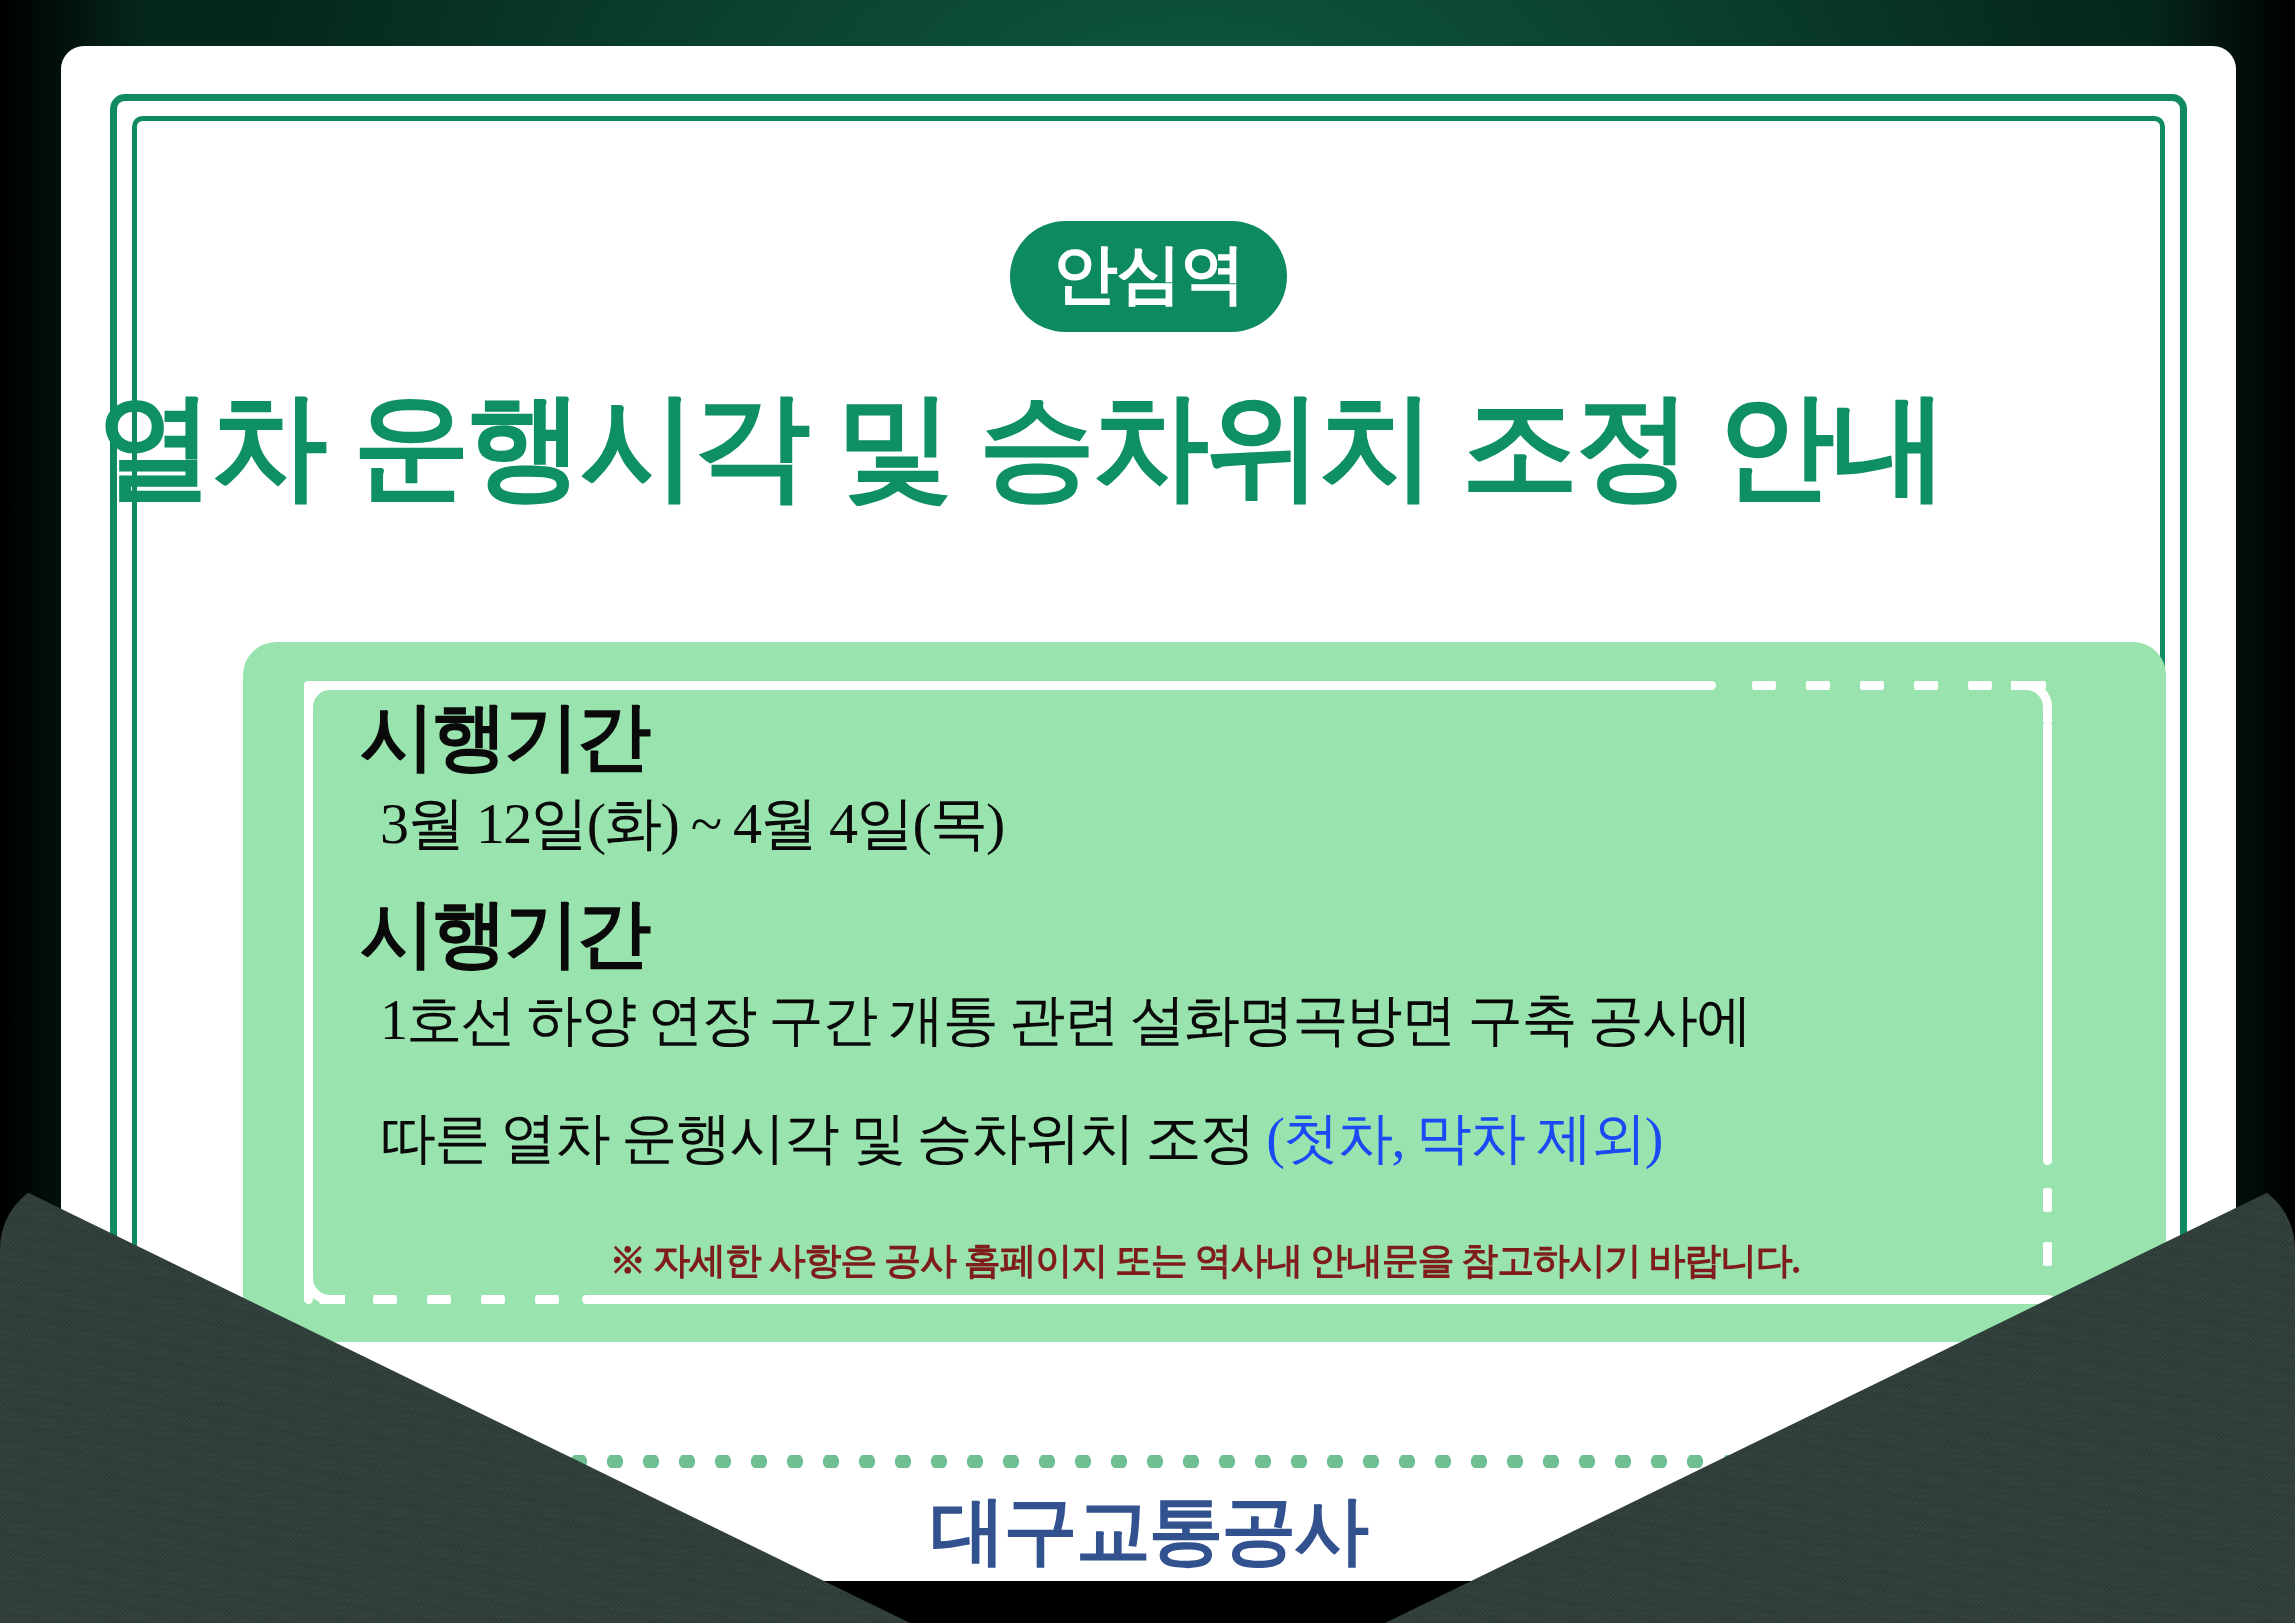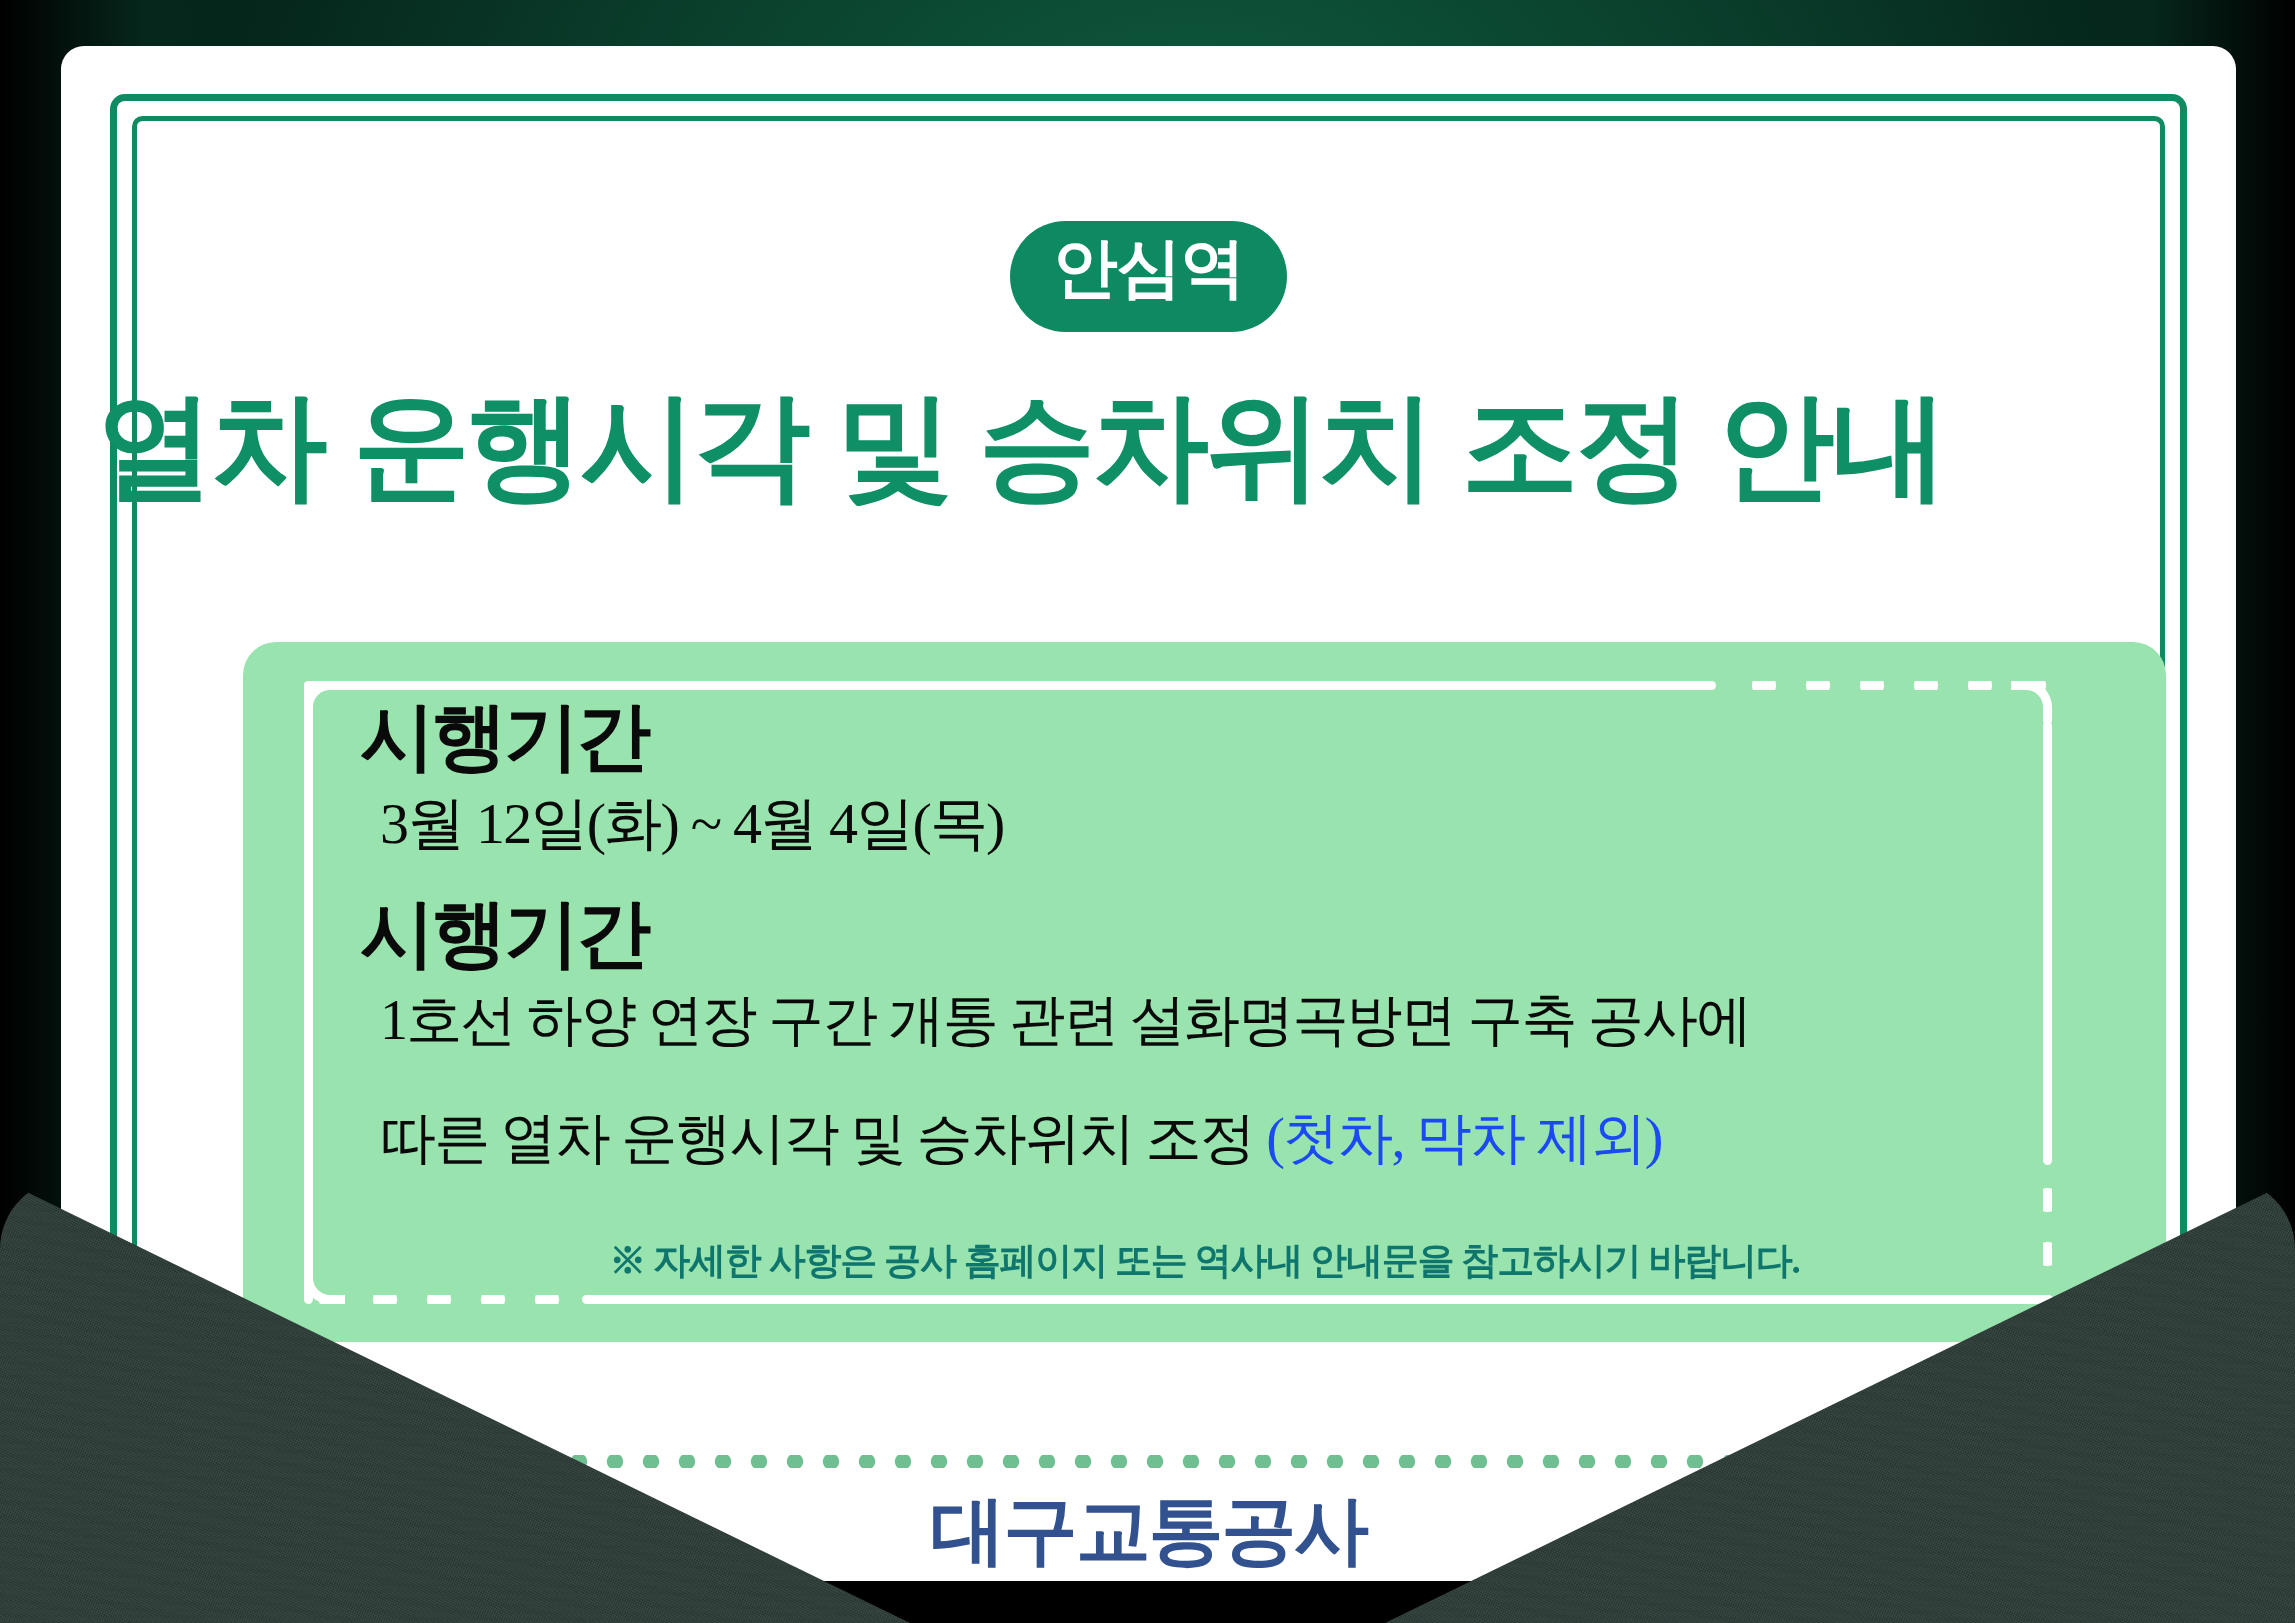--- a/index.html
+++ b/index.html
@@ -56,21 +56,21 @@
     border: 5.3px solid #0f8a63;
     border-bottom: none;
     border-radius: 10.5px 10.5px 0 0;
     pointer-events: none;
   }
 
   
   .badge-row {
     position: absolute;
     top: 175px; left: 0; right: 0;
-    display: flex; justify-content: center; font-family: Liberation Mono, monospace;
+    display: flex; justify-content: center;
   }
   .badge {
     background: #0e8a62;
     color: #ffffff;
     border-radius: 583px;
     padding: 20px 43px 26px;
     font-size: 61px;
     font-weight: 700;
     letter-spacing: -1.2px;
     line-height: 1;
@@ -189,21 +189,21 @@
     white-space: nowrap;
     margin-top: 48px;
   }
   .body-line.first { margin-top: 10.5px; }
   .blue { color: #1a49f5; }
 
   .footnote {
     position: absolute;
     left: 0; right: 0; top: 594px;
     text-align: center;
-    color: #0f766e;
+    color: #7f1d1d;
     font-size: 37px;
     font-weight: 700;
     letter-spacing: -1.2px;
     white-space: nowrap;
   }
 
   
   .bottom-dots {
     position: absolute;
     left: 140px; right: 140px; top: 1409px;

